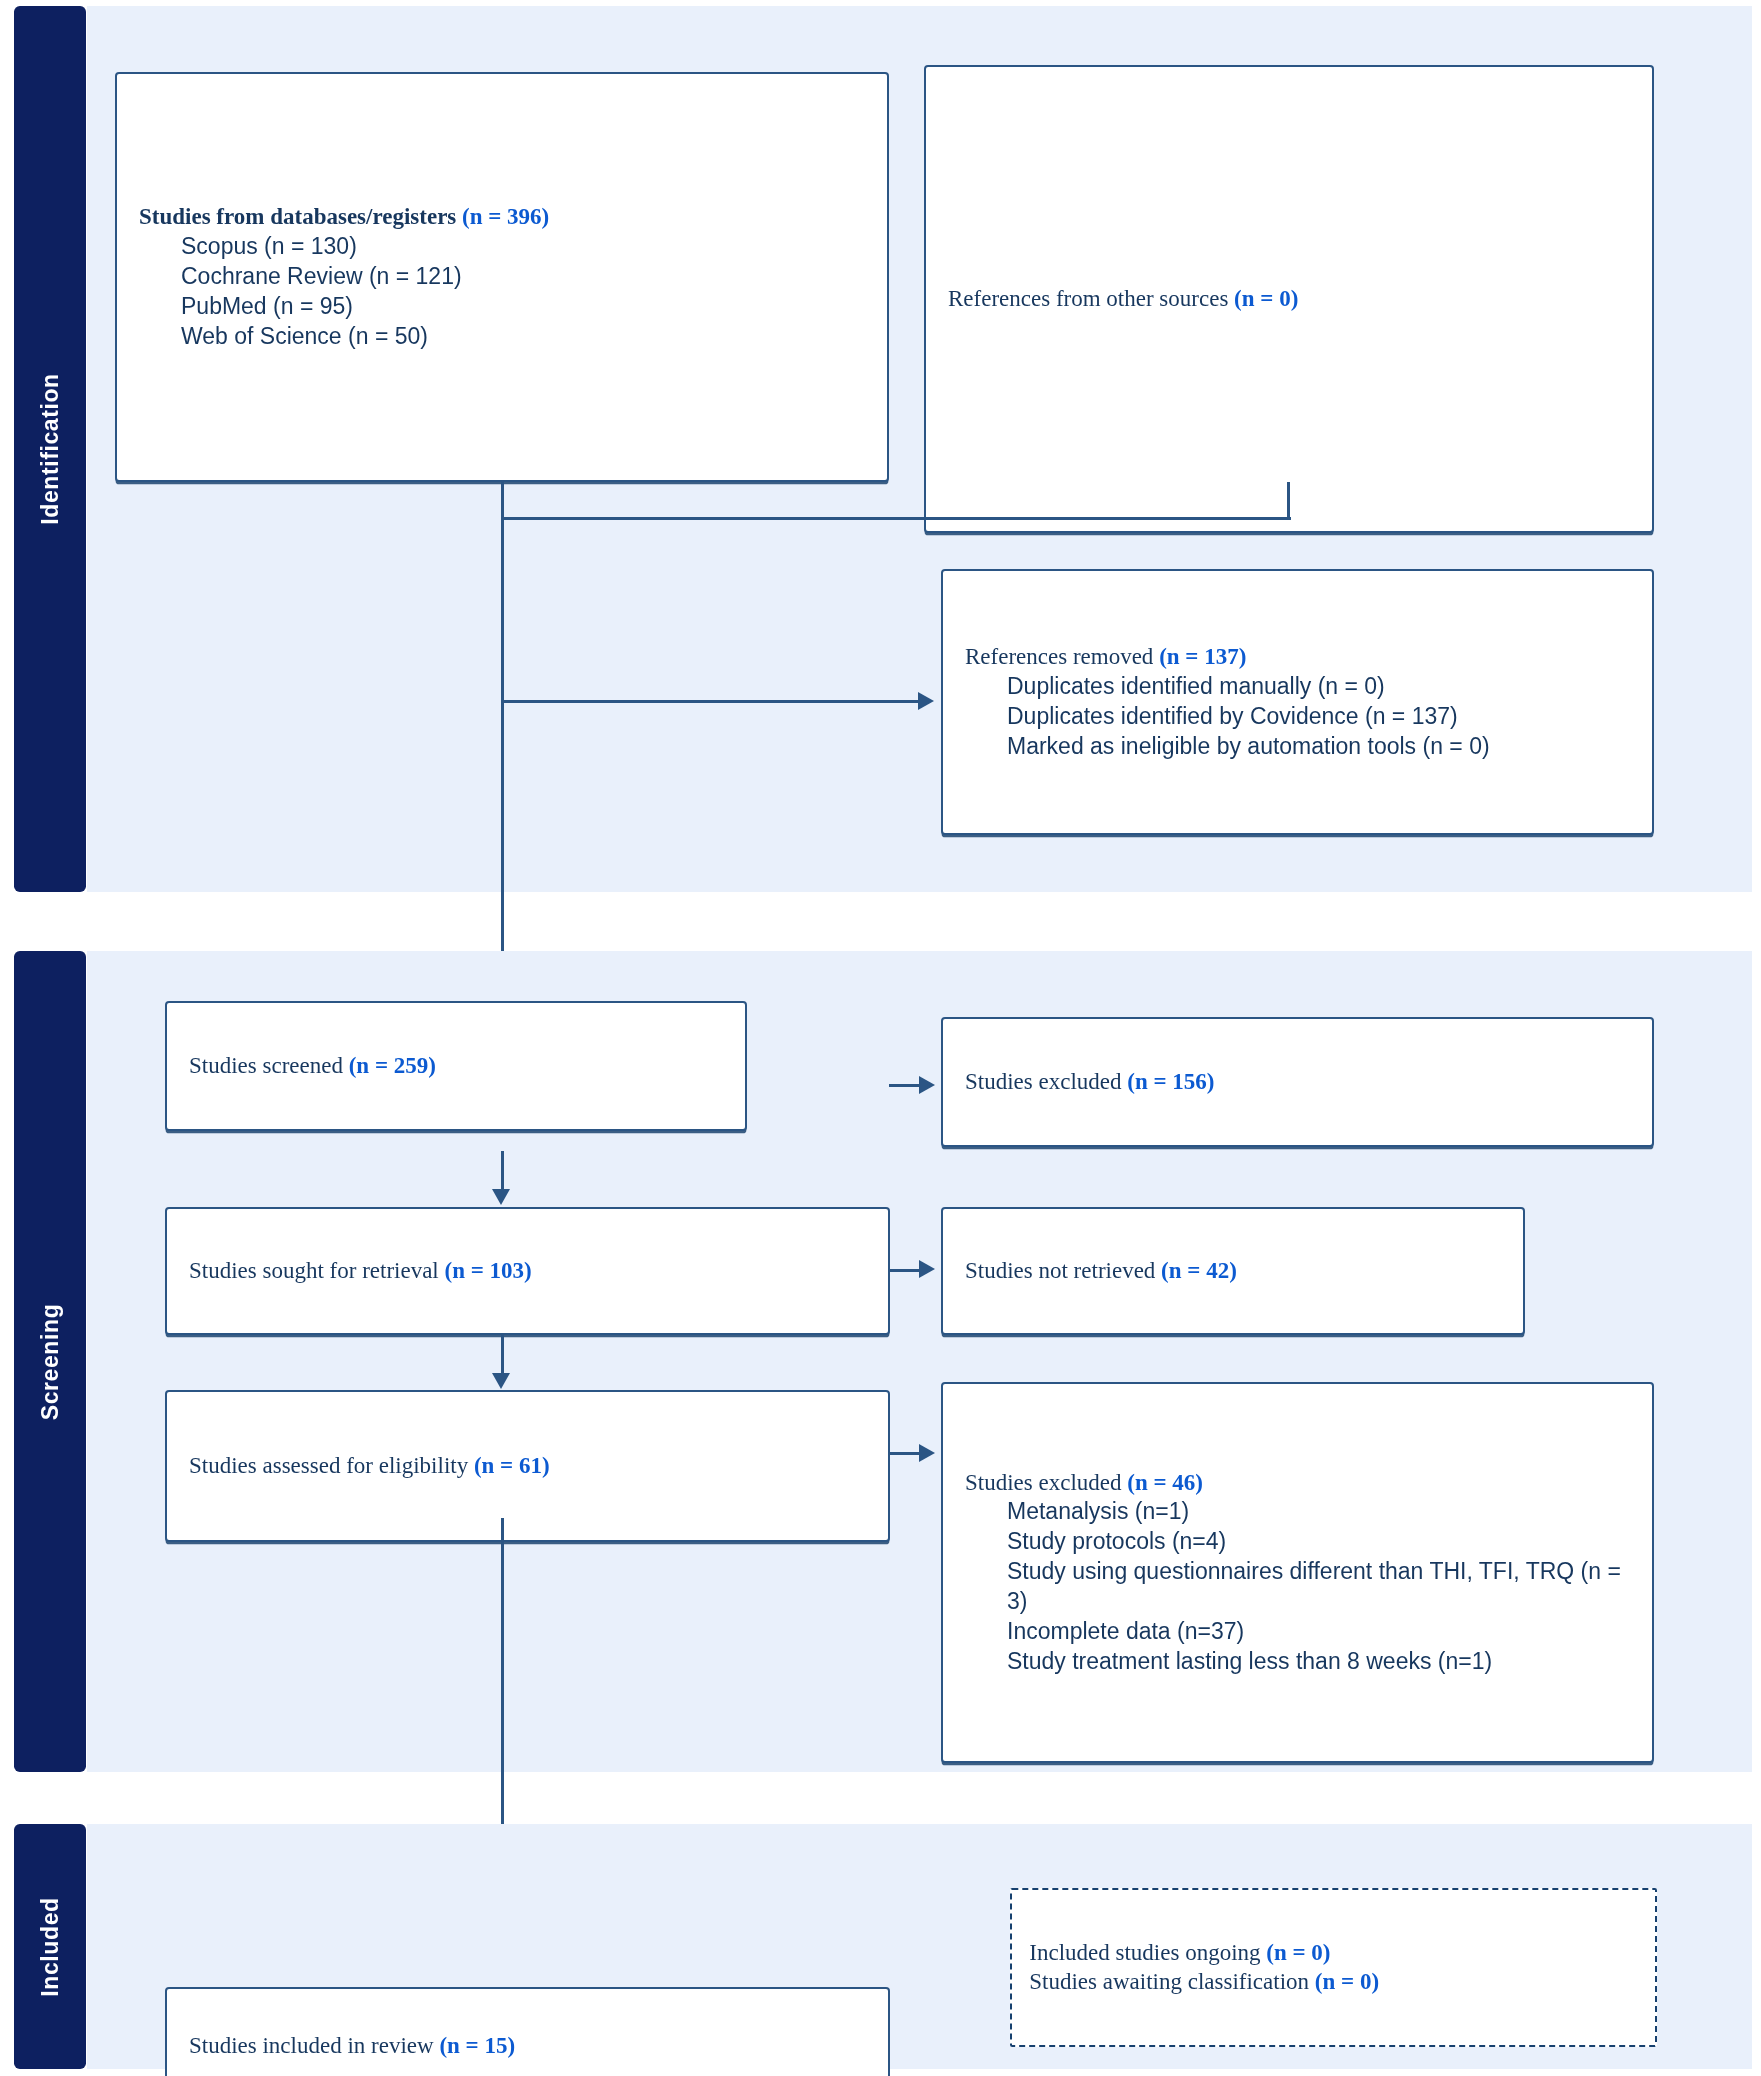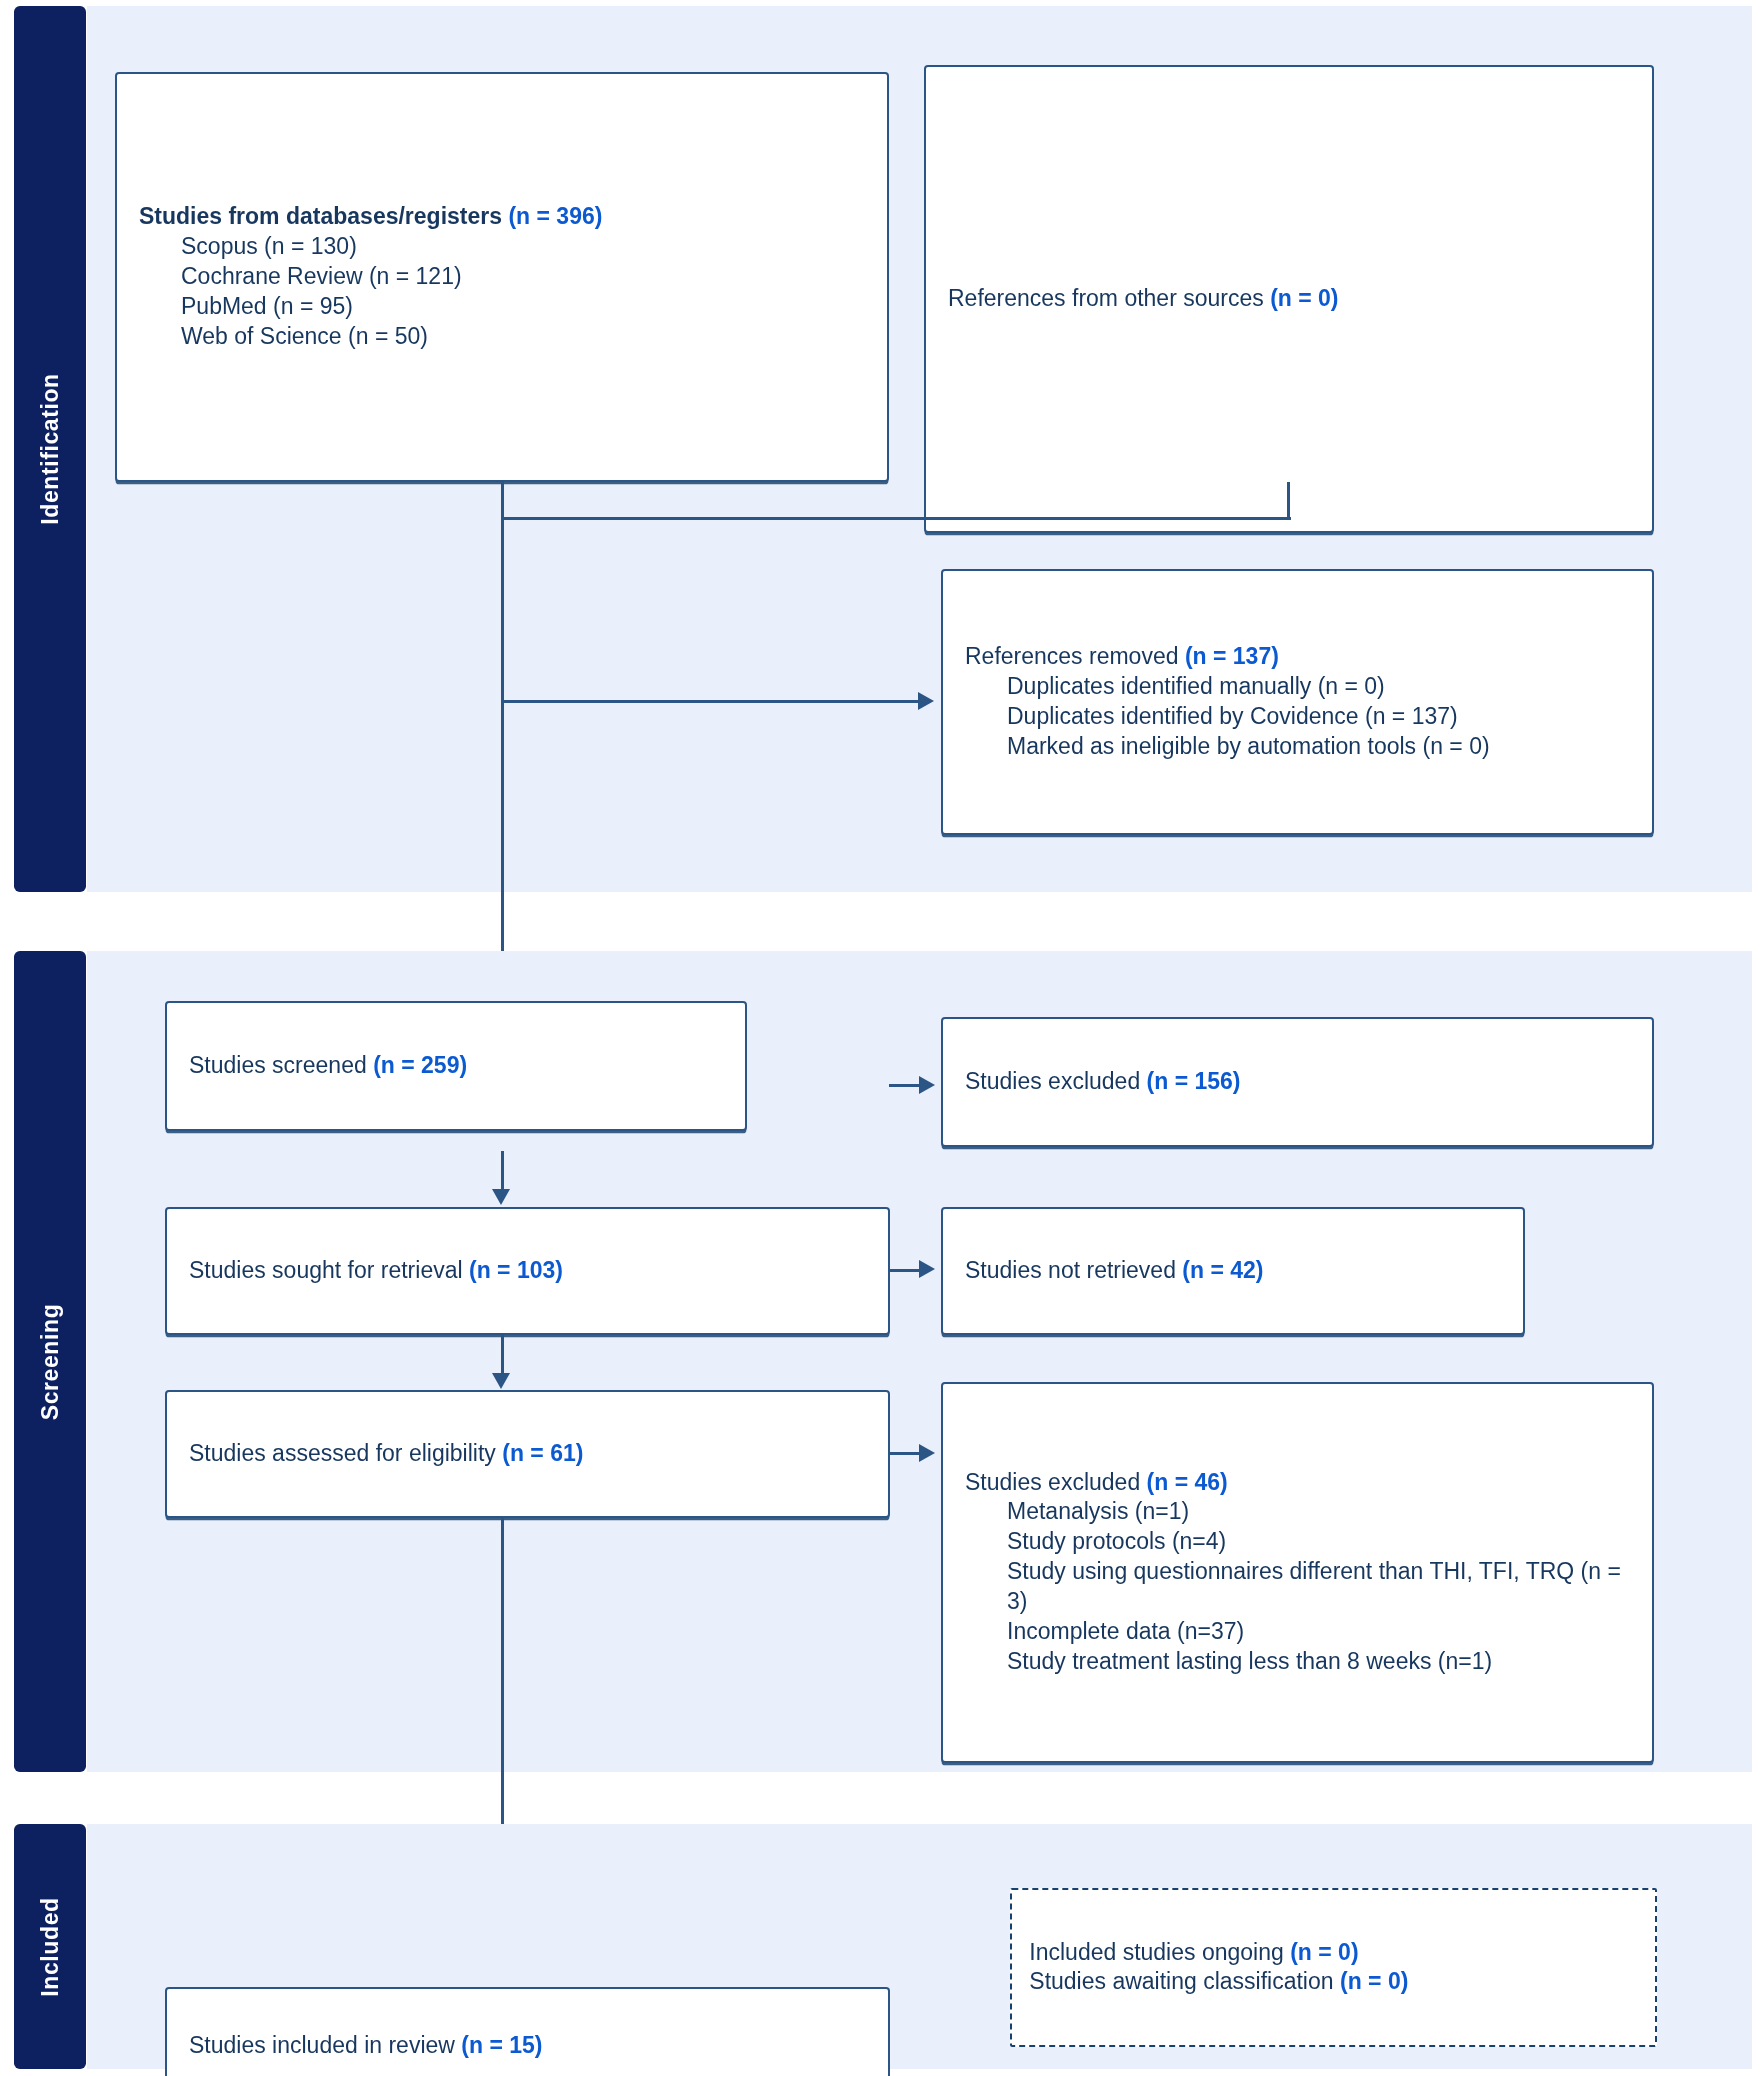--- a/index.html
+++ b/index.html
@@ -28,21 +28,21 @@
   .node.dashed{
      border:2.9px dashed #16406e;border-radius:2.3px;box-shadow:none;
   }
   .node .txt{
      position:absolute;left:22px;right:12.7px;
      top:50%;transform:translateY(-50%);
      color:#17375e;font-size:23px;line-height:1.30;font-weight:500;
   }
   .hl{color:#0c5ad1;font-weight:bold;}
   .sub{display:block;margin-left:42px;}
-  .plain{display:block;}
+  .plain{display:block;font-family:Liberation Serif, serif;}
 
   
   .ln{position:absolute;background:#2b5584;}
   .vl{width:2.9px;}
   .hl2{height:2.9px;}
   .arrow-down{
      position:absolute;width:0;height:0;
      border-left:9.8px solid transparent;border-right:9.8px solid transparent;
      border-top:16px solid #2b5584;
   }
@@ -127,21 +127,21 @@
   <div class="arrow-right" style="left:919px;top:1260px;"></div>
   <div class="node" style="left:941px;top:1207px;width:584px;height:128px;">
     <div class="txt">
       <span class="plain"><span>Studies not retrieved </span><b class="hl">(n = 42)</b></span>
     </div>
   </div>
 
   <div class="ln vl" style="left:501px;top:1335px;height:46px;"></div>
   <div class="arrow-down" style="left:492px;top:1373px;"></div>
 
-  <div class="node" style="left:165px;top:1390px;width:725px;height:128px;">
+  <div class="node" style="left:165px;top:1390px;width:725px;height:152px;">
     <div class="txt">
       <span class="plain"><span>Studies assessed for eligibility </span><b class="hl">(n = 61)</b></span>
     </div>
   </div>
   <div class="ln hl2" style="left:889px;top:1452px;width:33px;"></div>
   <div class="arrow-right" style="left:919px;top:1444px;"></div>
 
   <div class="node" style="left:941px;top:1354px;width:713px;height:381px;margin-top:28px;">
     <div class="txt">
       <span class="plain"><span>Studies excluded </span><b class="hl">(n = 46)</b></span>

